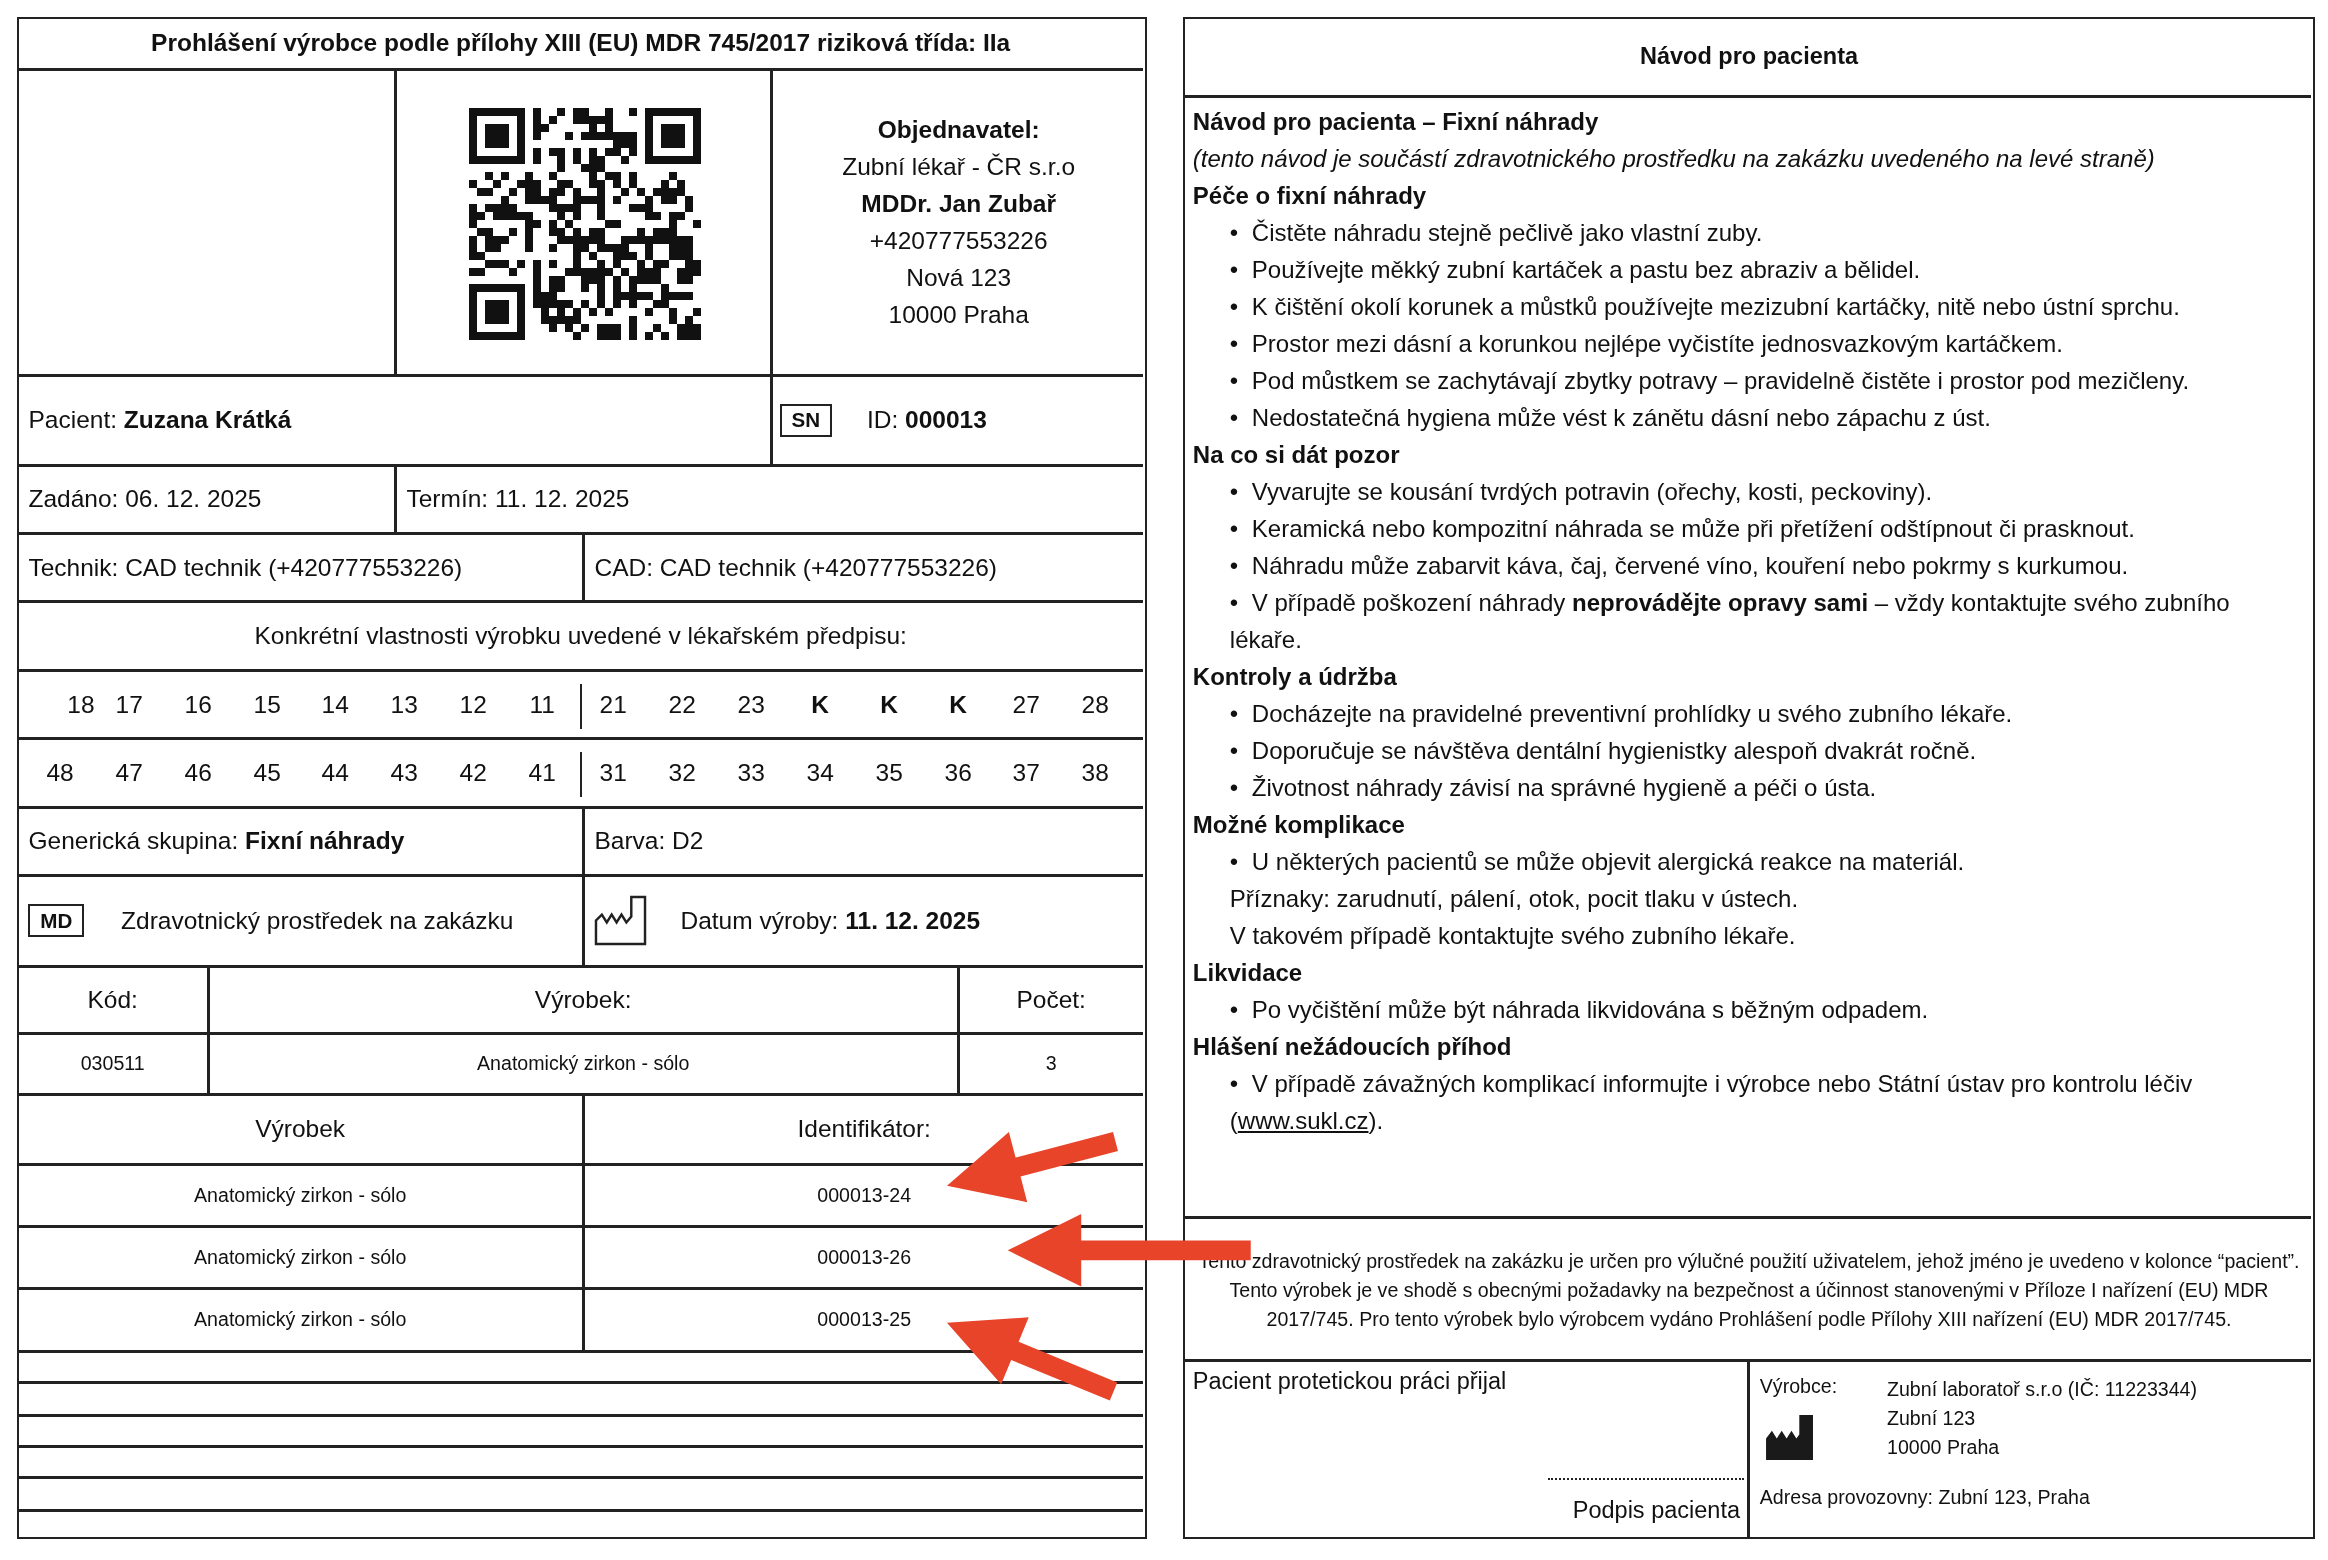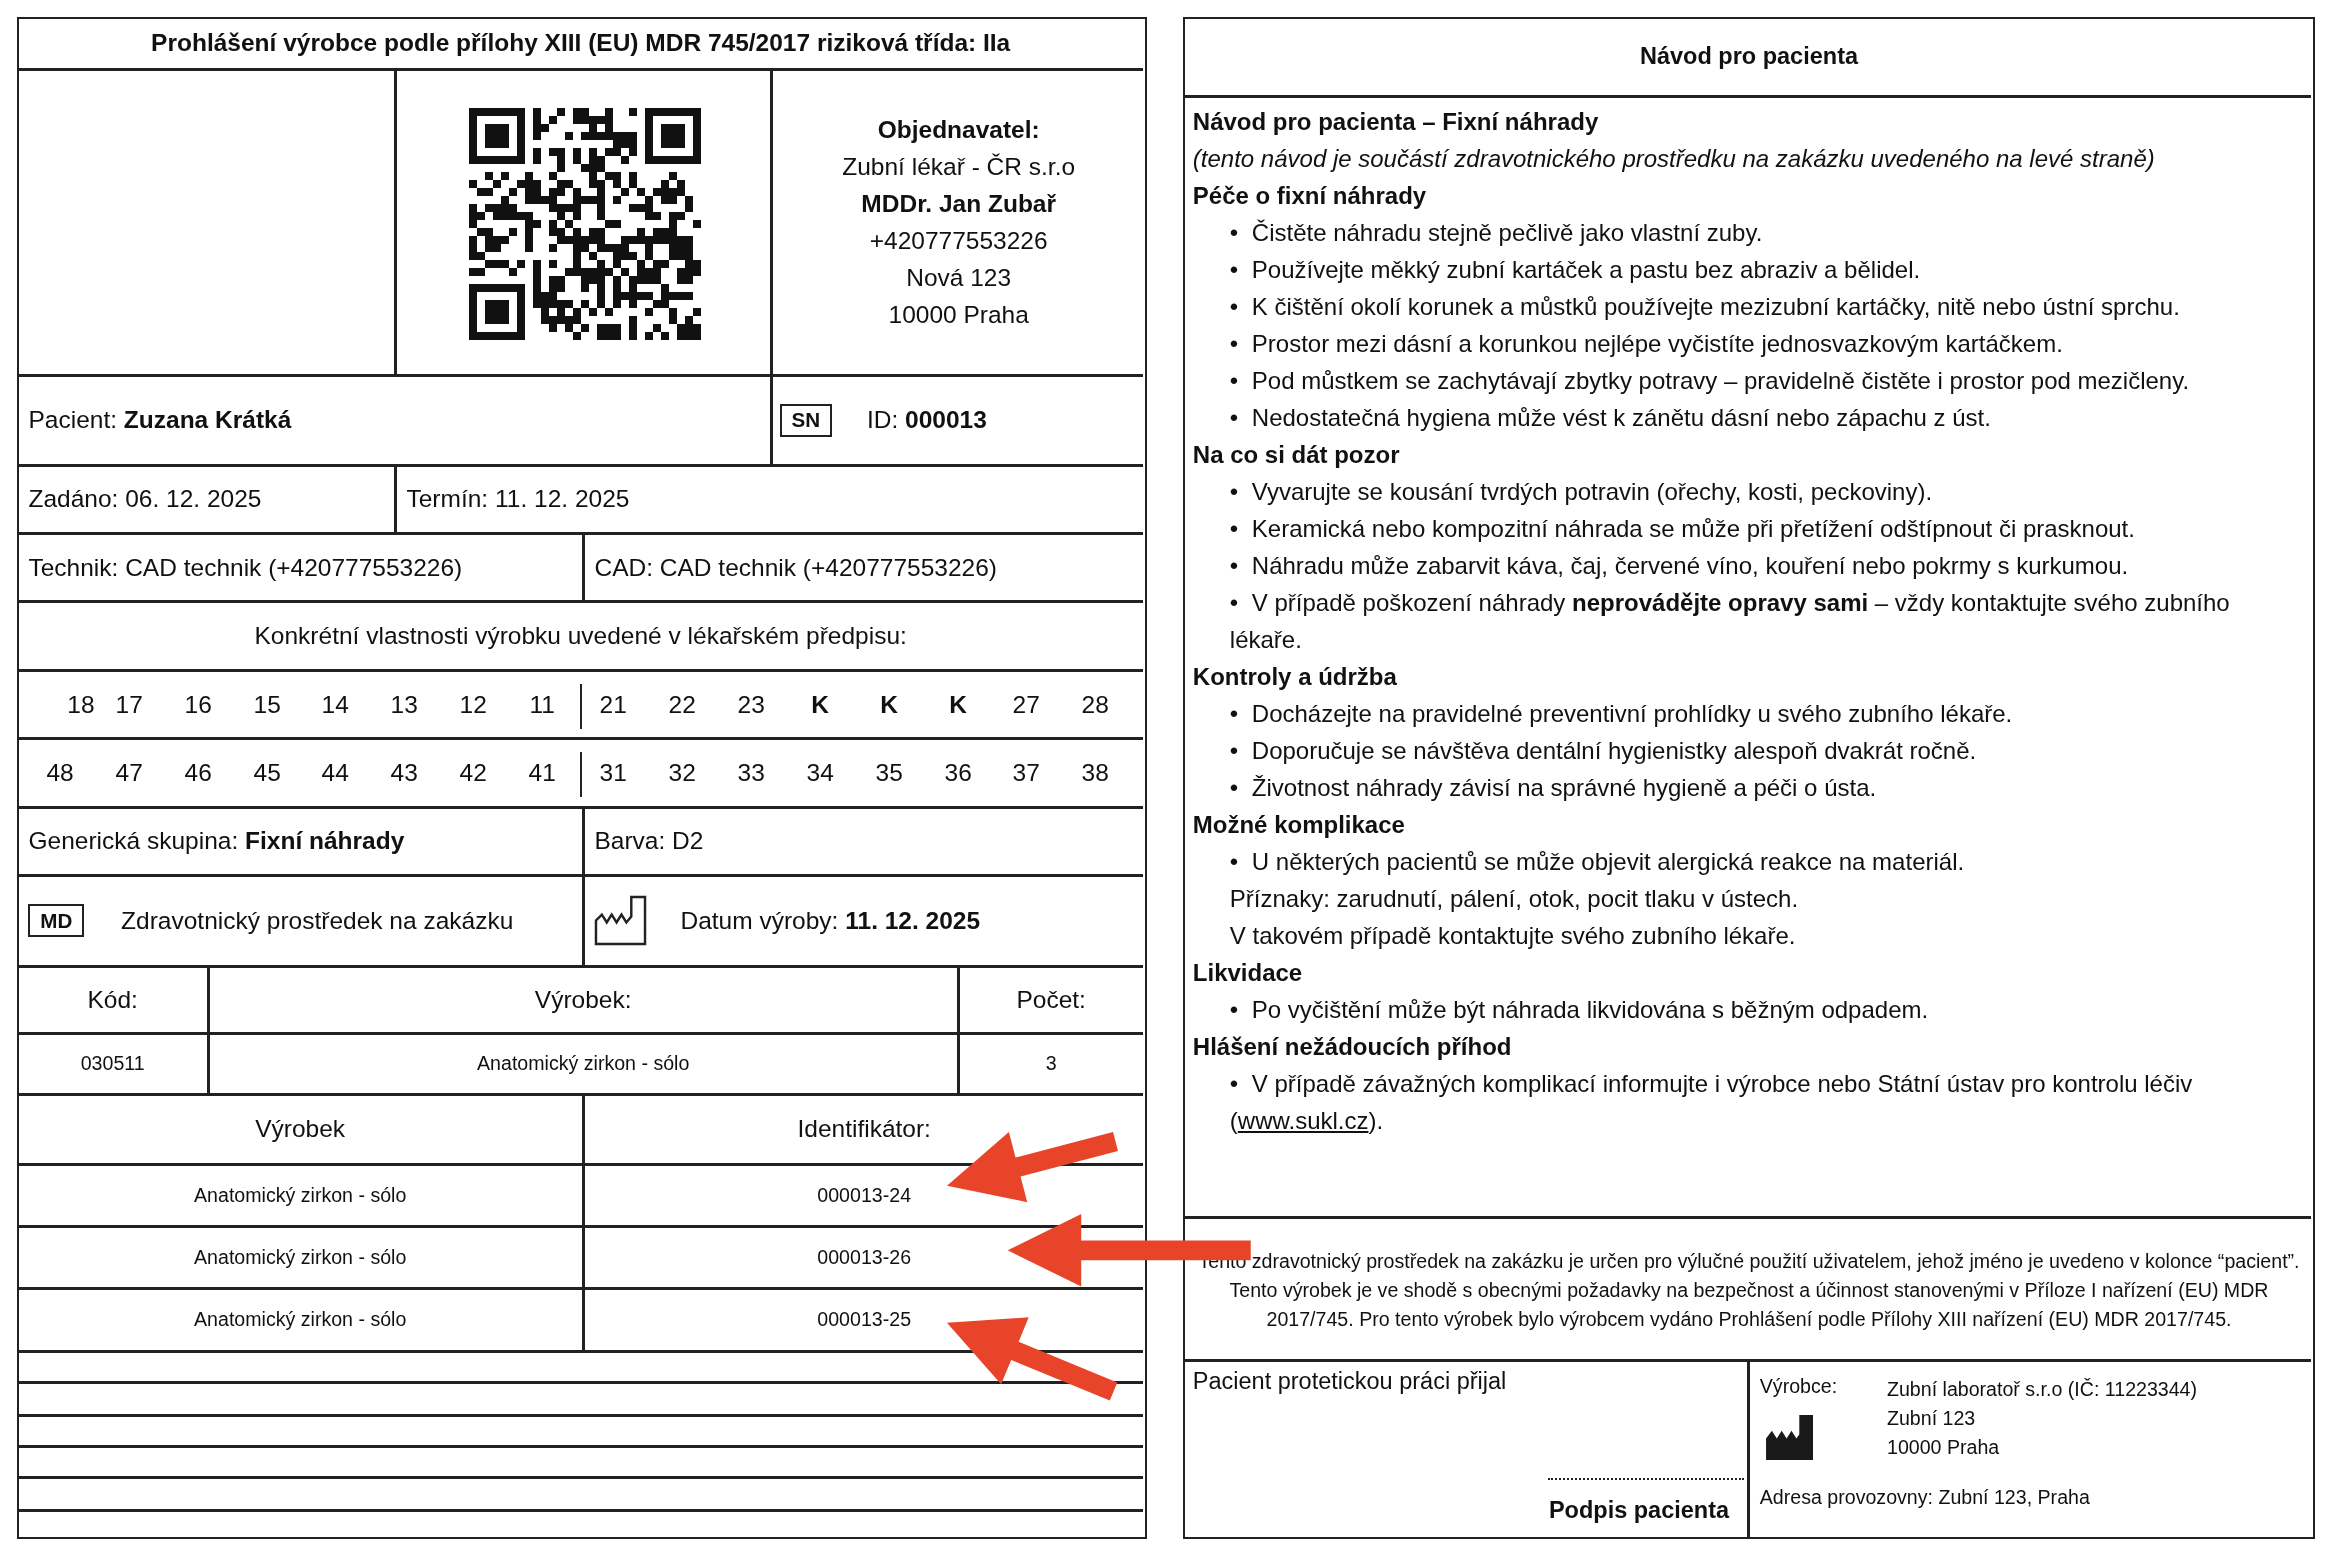--- a/index.html
+++ b/index.html
@@ -698,21 +698,21 @@
 
   <div class="hline" style="left:0;top:1197px;width:1126px;"></div>
   <div class="disclaimer">
     <span>Tento zdravotnický prostředek na zakázku je určen pro výlučné použití uživatelem, jehož jméno je uvedeno v kolonce “pacient”. Tento výrobek je ve shodě s obecnými požadavky na bezpečnost a účinnost stanovenými v Příloze I nařízení (EU) MDR 2017/745. Pro tento výrobek bylo výrobcem vydáno Prohlášení podle Přílohy XIII nařízení (EU) MDR 2017/745.</span>
   </div>
   <div class="hline" style="left:0;top:1340px;width:1126px;"></div>
 
   <div class="sign-left">
     <div class="abs" style="left:7.8px;top:5.9px;font-size:23.5px;">Pacient protetickou práci přijal</div>
     <div class="abs" style="left:363px;top:116px;width:196px;border-top:2px dotted #222;"></div>
-    <div class="abs" style="left:353px;top:135px;width:202px;text-align:center;font-weight:bold;font-size:23.5px;">Podpis pacienta</div>
+    <div class="abs" style="left:353px;top:135px;width:202px;text-align:right;font-weight:normal;font-size:23.5px;">Podpis pacienta</div>
   </div>
   <div class="vline" style="left:562px;top:1343px;height:176px;"></div>
   <div class="sign-right">
     <div class="abs" style="left:9.8px;top:13.7px;">Výrobce:</div>
     <div class="abs" style="left:137px;top:13.7px;line-height:29px;">
       <div>Zubní laboratoř s.r.o (IČ: 11223344)</div>
       <div>Zubní 123</div>
       <div>10000 Praha</div>
     </div>
     <svg class="abs" style="left:15.7px;top:53px;" width="49" height="45" viewBox="0 0 50 46">

